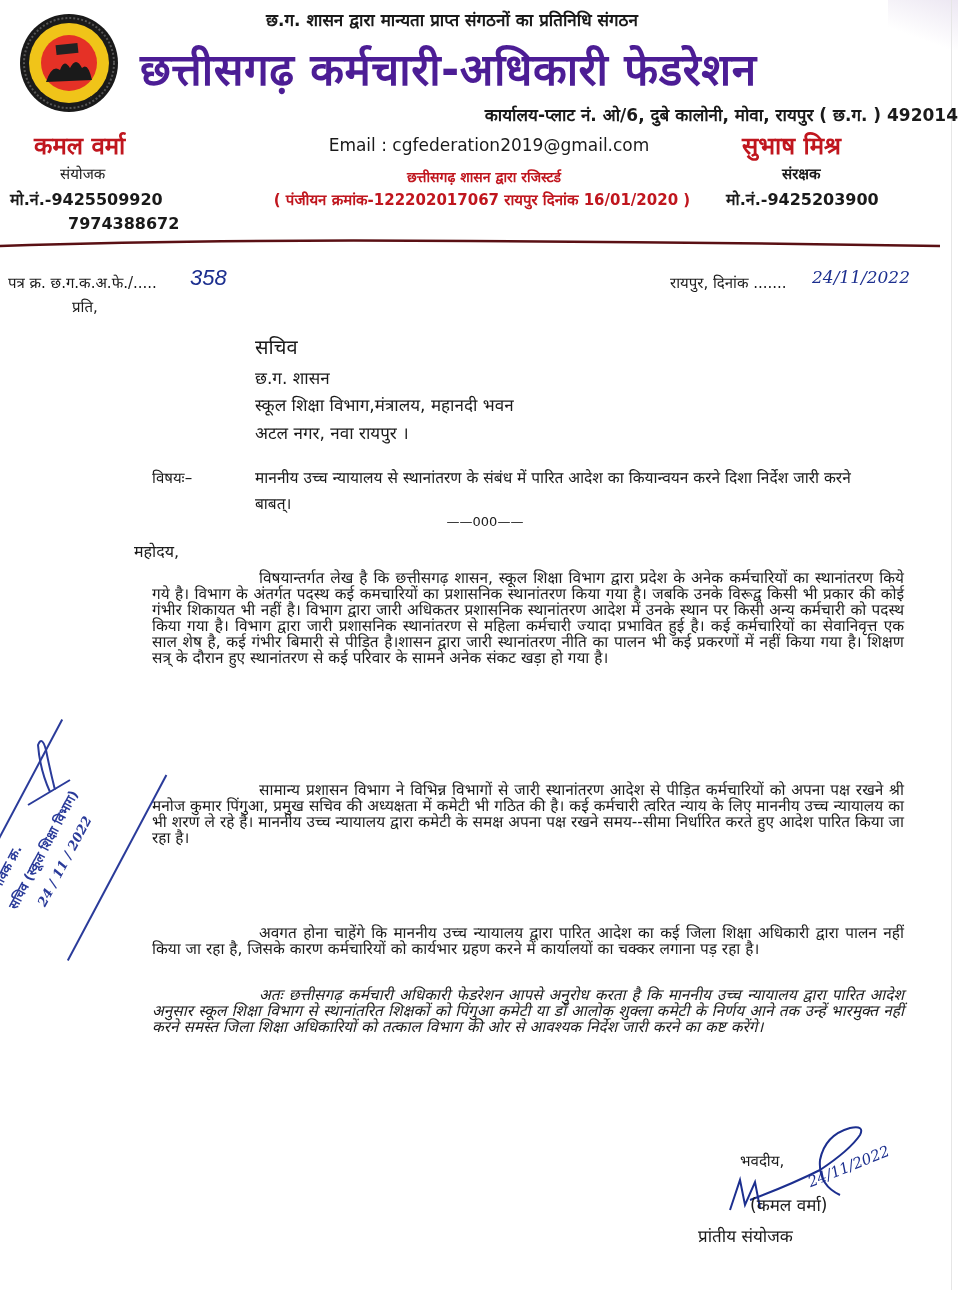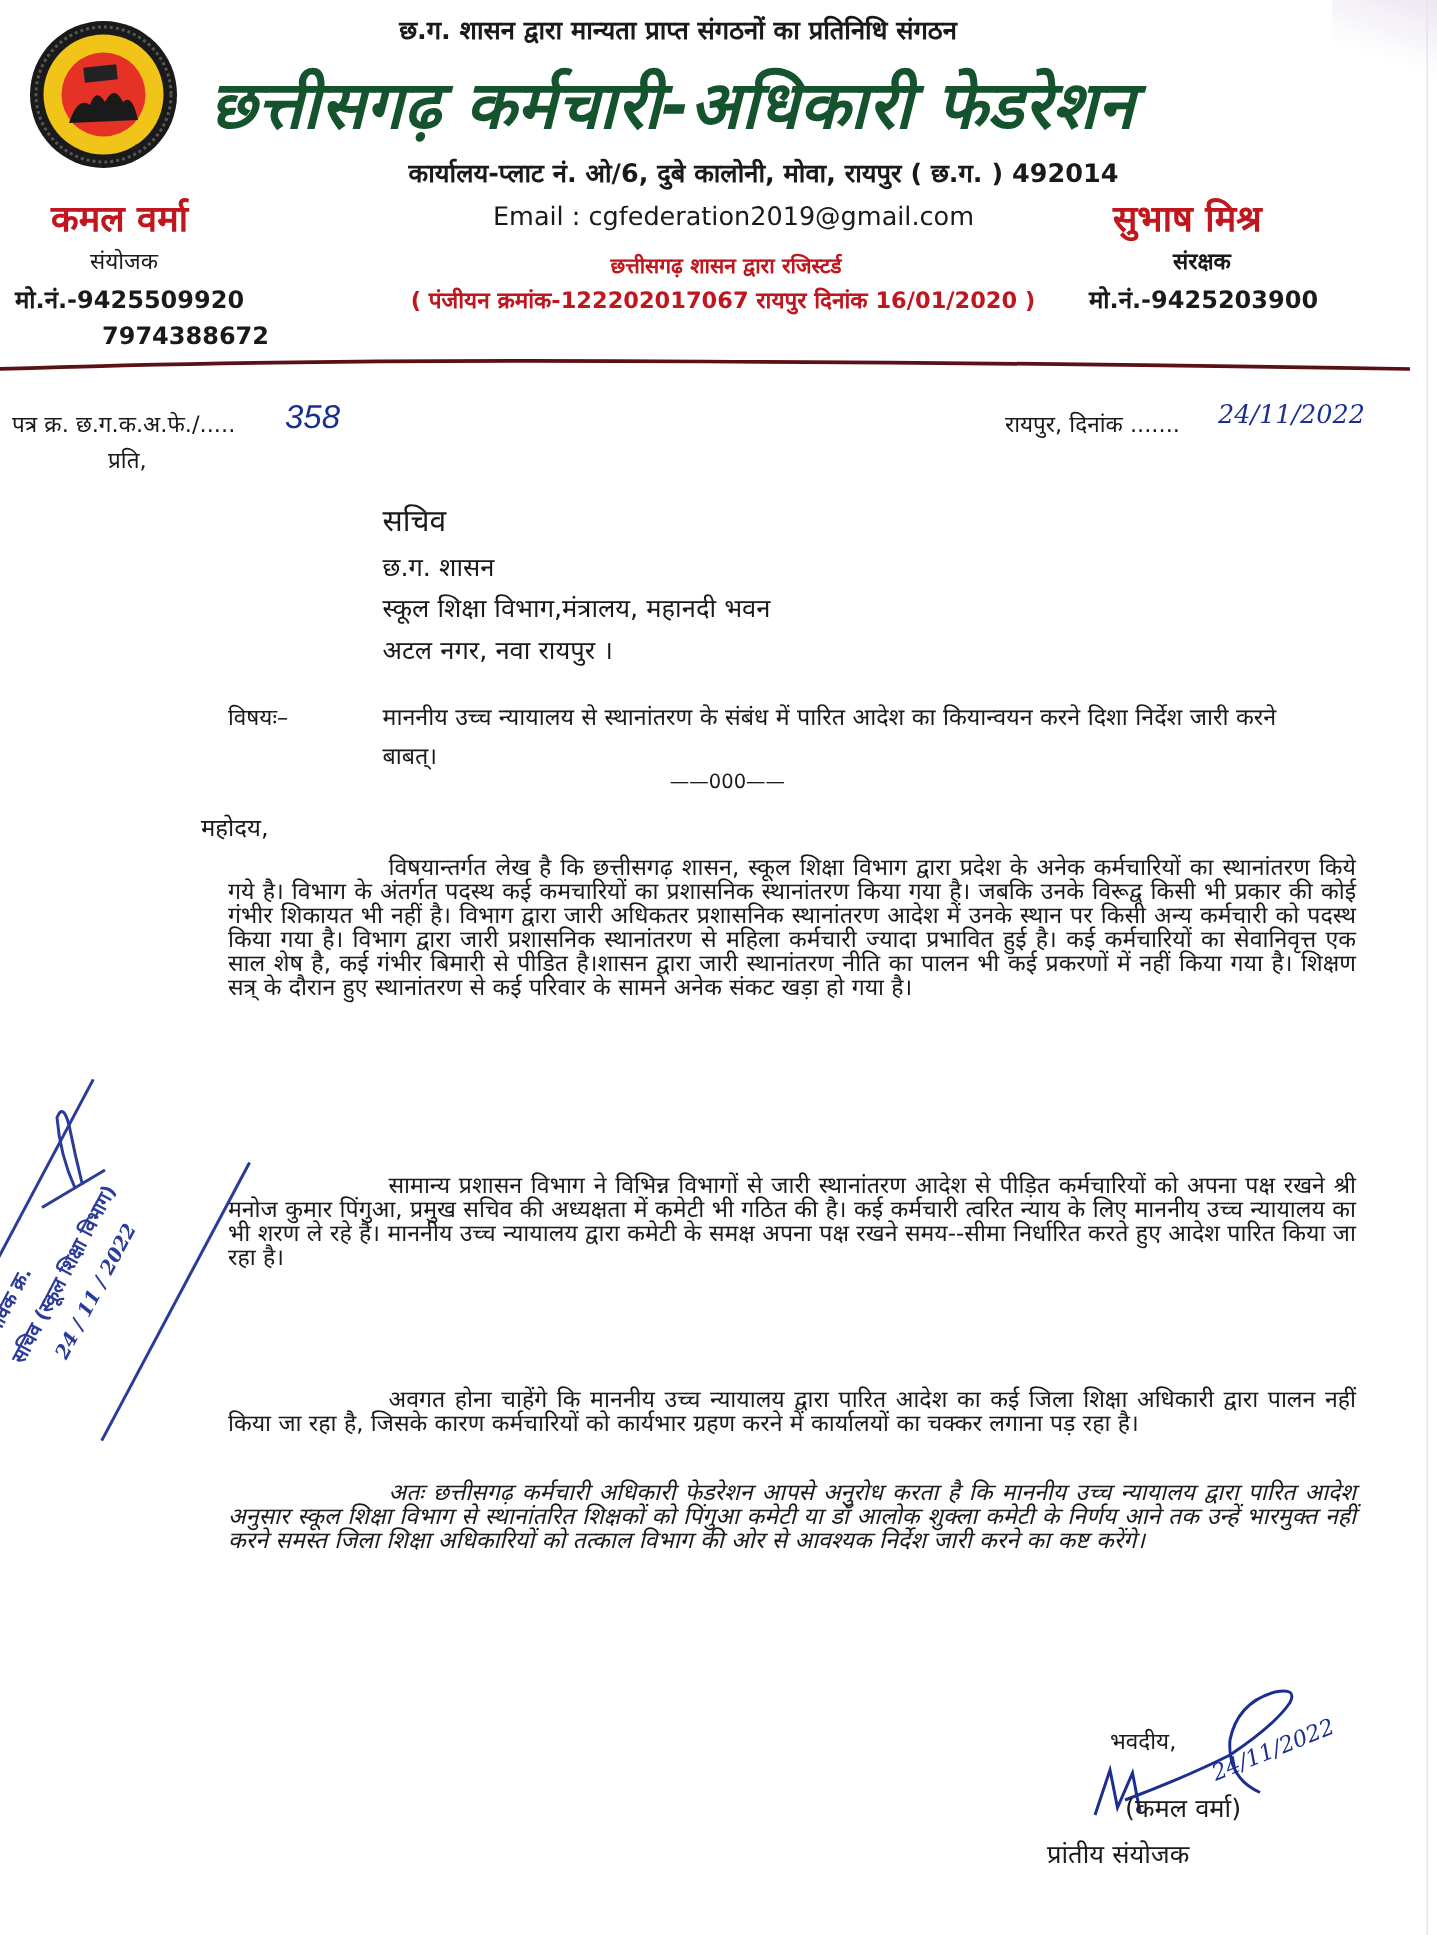--- a/index.html
+++ b/index.html
@@ -6,22 +6,22 @@
   body {
     width: 958px; height: 1290px; position: relative; overflow: hidden;
     font-family: "DejaVu Sans", "Liberation Sans", sans-serif;
     color: #1a1a1a;
   }
   .abs { position: absolute; }
 
   
   .logo { left: 18px; top: 12px; width: 102px; height: 102px; }
   .org-tagline { left: 0; width: 864px; top: 8px; text-align: center; font-size: 17px; font-weight: bold; color: #1a1a1a; padding-left: 40px; box-sizing: border-box; }
-  .org-title { left: 140px; top: 38px; font-size: 44px; font-weight: bold; color: #14532d; letter-spacing: 0.5px; white-space: nowrap; font-style: italic; }
-  .org-address { left: 0; width: 958px; top: 103px; text-align: center; font-size: 17px; font-weight: bold; padding-left: 60px; box-sizing: border-box; }
+  .org-title { left: 140px; top: 38px; font-size: 44px; font-weight: bold; color: #4c1d95; letter-spacing: 0.5px; white-space: nowrap; }
+  .org-address { left: 0; width: 958px; top: 103px; text-align: right; font-size: 17px; font-weight: bold; padding-left: 60px; box-sizing: border-box; }
 
   .left-name { left: 34px; top: 128px; font-size: 24px; font-weight: bold; color: #c0161e; }
   .left-role { left: 60px; top: 163px; font-size: 15px; font-weight: normal; }
   .left-mobile { left: 10px; top: 188px; font-size: 16px; font-weight: bold; }
   .left-mobile2 { left: 68px; top: 214px; font-size: 16px; font-weight: bold; }
 
   .email { left: 0; width: 958px; top: 135px; text-align: center; font-size: 17px; padding-left: 20px; box-sizing: border-box; }
   .registered { left: 0; width: 958px; top: 167px; text-align: center; font-size: 14px; font-weight: bold; color: #c0161e; padding-left: 10px; box-sizing: border-box; }
   .reg-no { left: 0; width: 954px; top: 189px; text-align: center; font-size: 15px; font-weight: bold; color: #c0161e; padding-left: 10px; box-sizing: border-box; }
 

